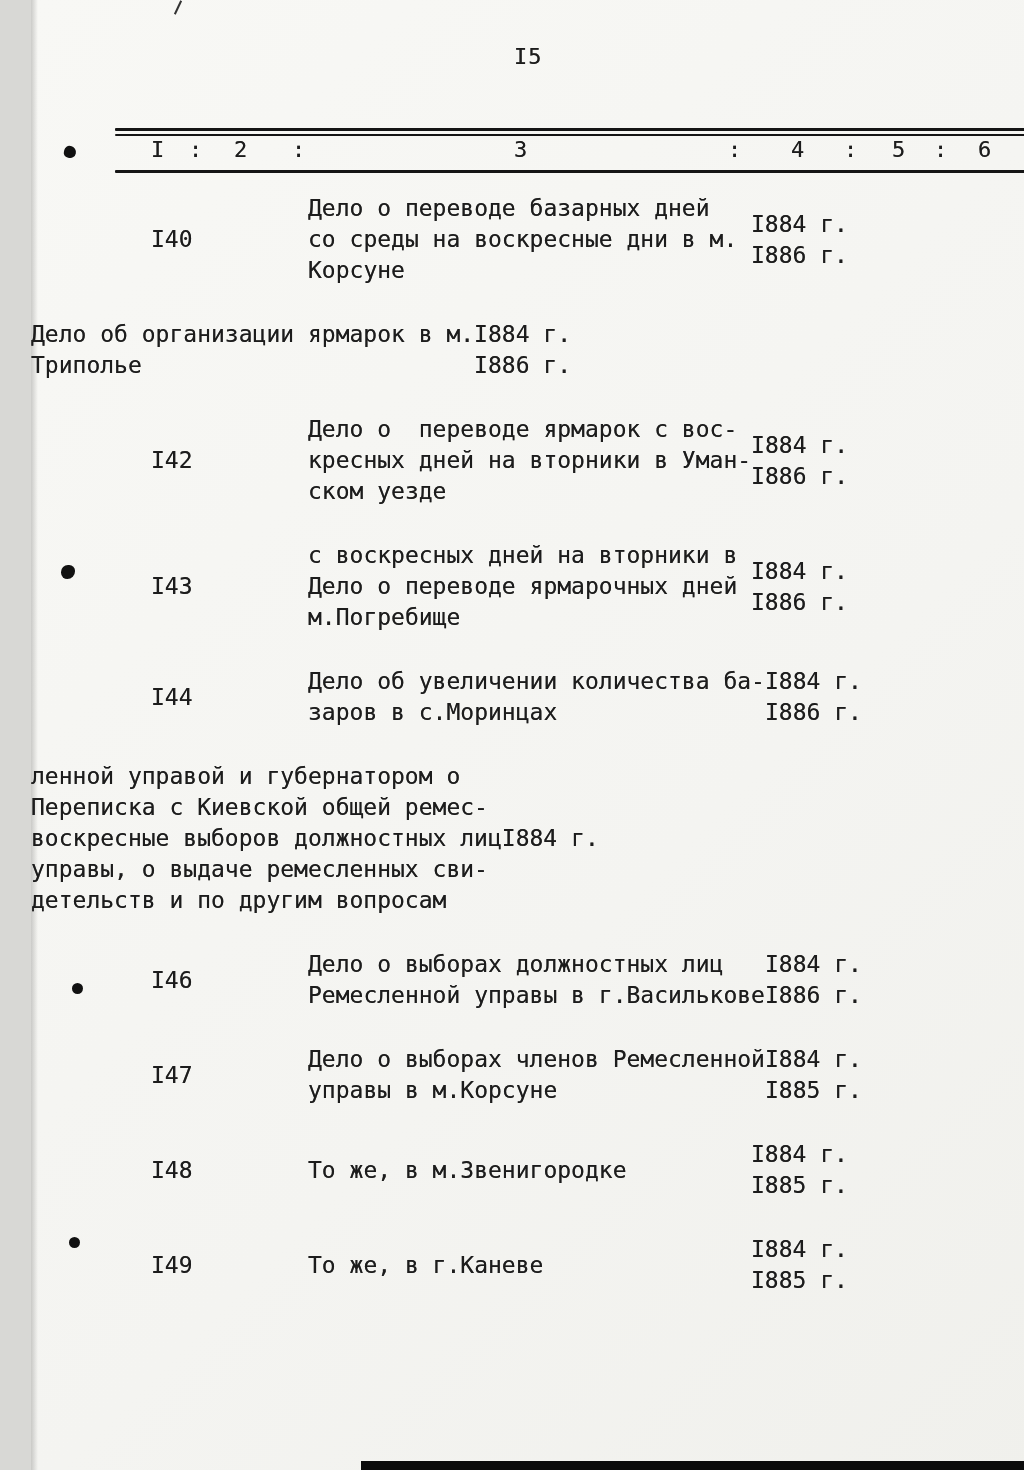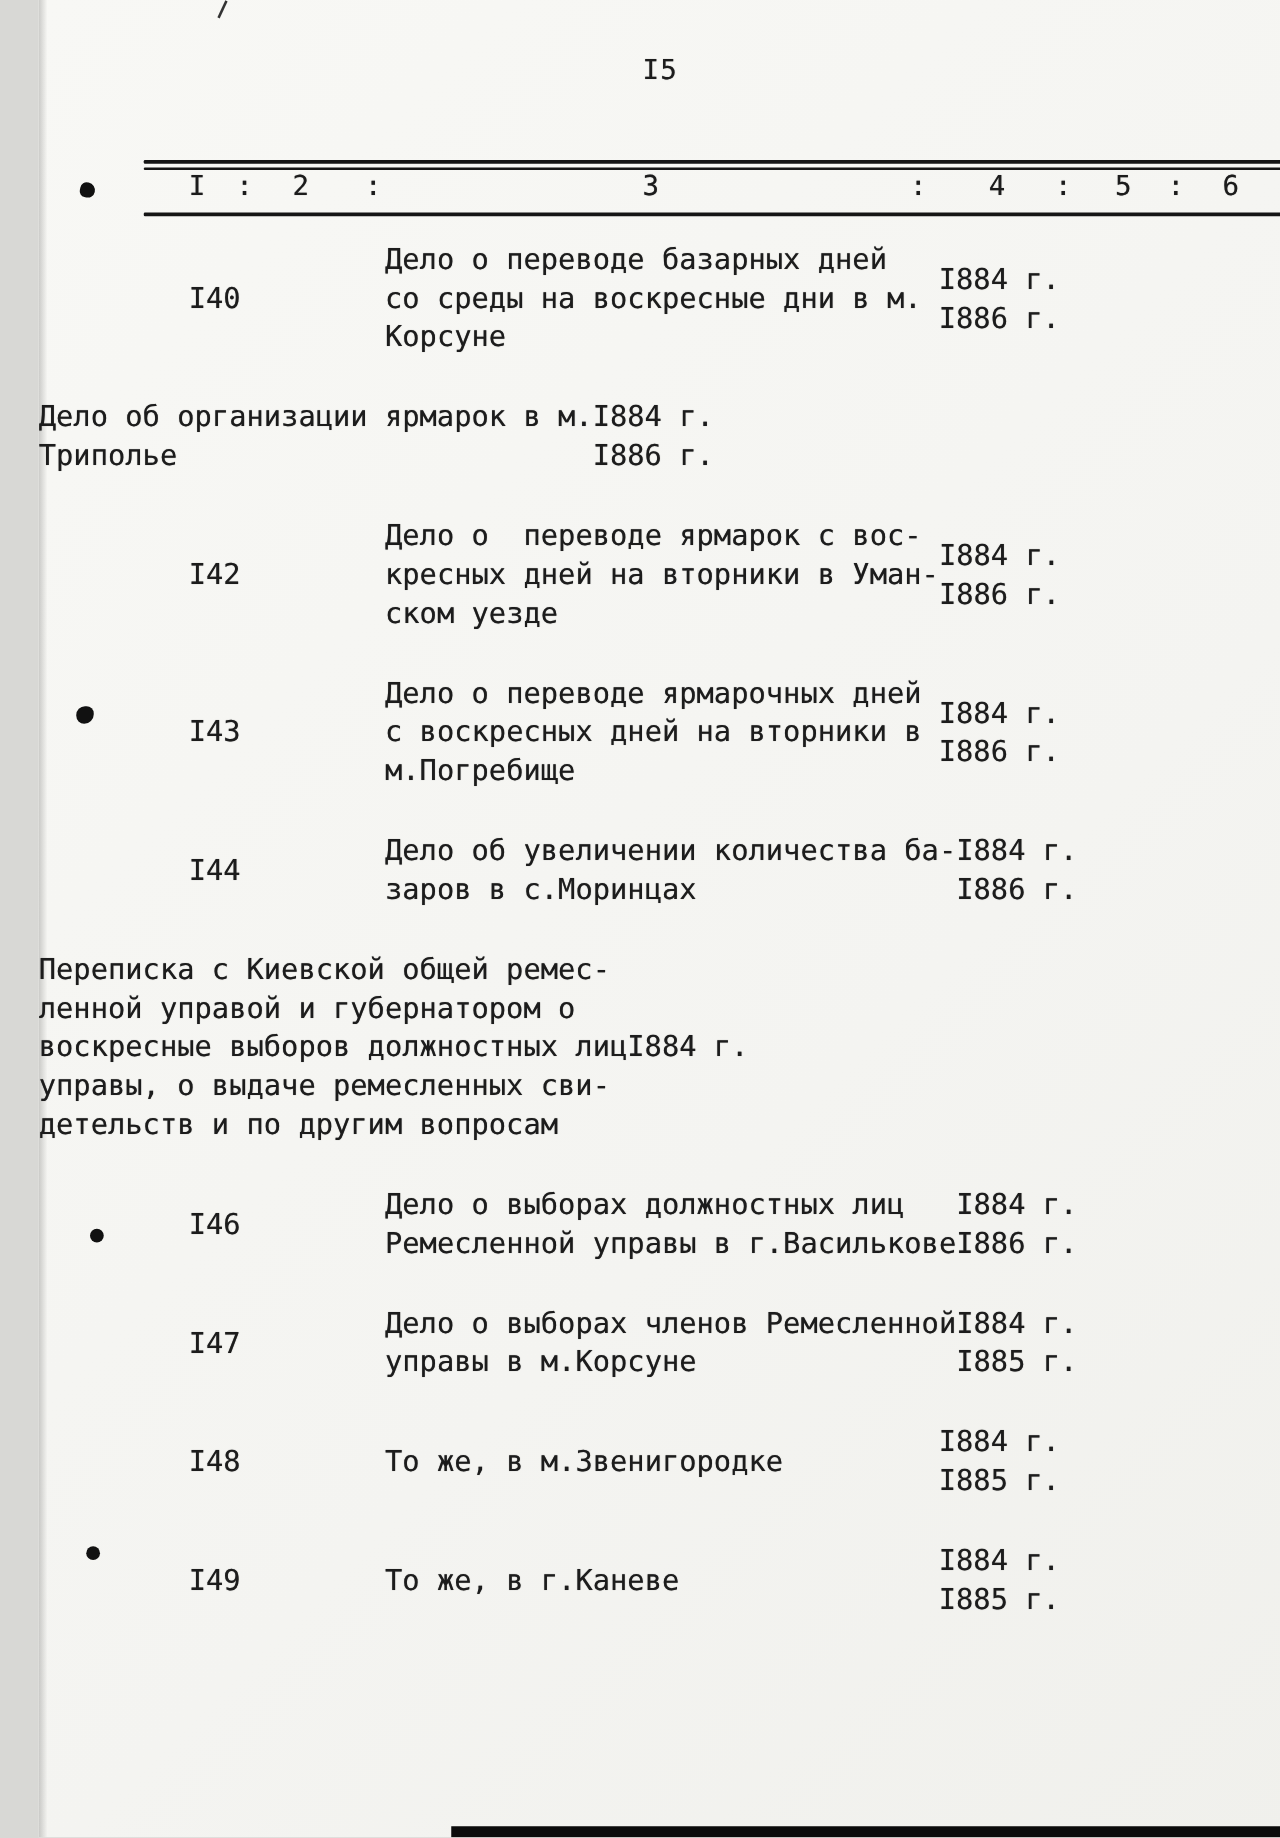--- a/index.html
+++ b/index.html
@@ -79,30 +79,30 @@
         <div class="cell-text"><div class="tline">Дело об организации ярмарок в м.</div><div class="tline">Триполье</div></div>
         <div class="cell-dates"><div class="dline">I884 г.</div><div class="dline">I886 г.</div></div>
       </div>
       <div class="row">
         <div class="cell-no">I42</div>
         <div class="cell-text"><div class="tline">Дело о  переводе ярмарок с вос-</div><div class="tline">кресных дней на вторники в Уман-</div><div class="tline">ском уезде</div></div>
         <div class="cell-dates"><div class="dline">I884 г.</div><div class="dline">I886 г.</div></div>
       </div>
       <div class="row">
         <div class="cell-no">I43</div>
-        <div class="cell-text"><div class="tline">Дело о переводе ярмарочных дней</div><div class="tline">с воскресных дней на вторники в</div><div class="tline">м.Погребище</div></div>
+        <div class="cell-text"><div class="tline">с воскресных дней на вторники в</div><div class="tline">Дело о переводе ярмарочных дней</div><div class="tline">м.Погребище</div></div>
         <div class="cell-dates"><div class="dline">I884 г.</div><div class="dline">I886 г.</div></div>
       </div>
       <div class="row">
         <div class="cell-no">I44</div>
         <div class="cell-text"><div class="tline">Дело об увеличении количества ба-</div><div class="tline">заров в с.Моринцах</div></div>
         <div class="cell-dates"><div class="dline">I884 г.</div><div class="dline">I886 г.</div></div>
       </div>
       <div class="row">
-        <div class="cell-text"><div class="tline">Переписка с Киевской общей ремес-</div><div class="tline">ленной управой и губернатором о</div><div class="tline">воскресные выборов должностных лиц</div><div class="tline">управы, о выдаче ремесленных сви-</div><div class="tline">детельств и по другим вопросам</div></div>
+        <div class="cell-text"><div class="tline">ленной управой и губернатором о</div><div class="tline">Переписка с Киевской общей ремес-</div><div class="tline">воскресные выборов должностных лиц</div><div class="tline">управы, о выдаче ремесленных сви-</div><div class="tline">детельств и по другим вопросам</div></div>
         <div class="cell-dates"><div class="dline">I884 г.</div></div>
       </div>
       <div class="row">
         <div class="cell-no">I46</div>
         <div class="cell-text"><div class="tline">Дело о выборах должностных лиц</div><div class="tline">Ремесленной управы в г.Василькове</div></div>
         <div class="cell-dates"><div class="dline">I884 г.</div><div class="dline">I886 г.</div></div>
       </div>
       <div class="row">
         <div class="cell-no">I47</div>
         <div class="cell-text"><div class="tline">Дело о выборах членов Ремесленной</div><div class="tline">управы в м.Корсуне</div></div>

